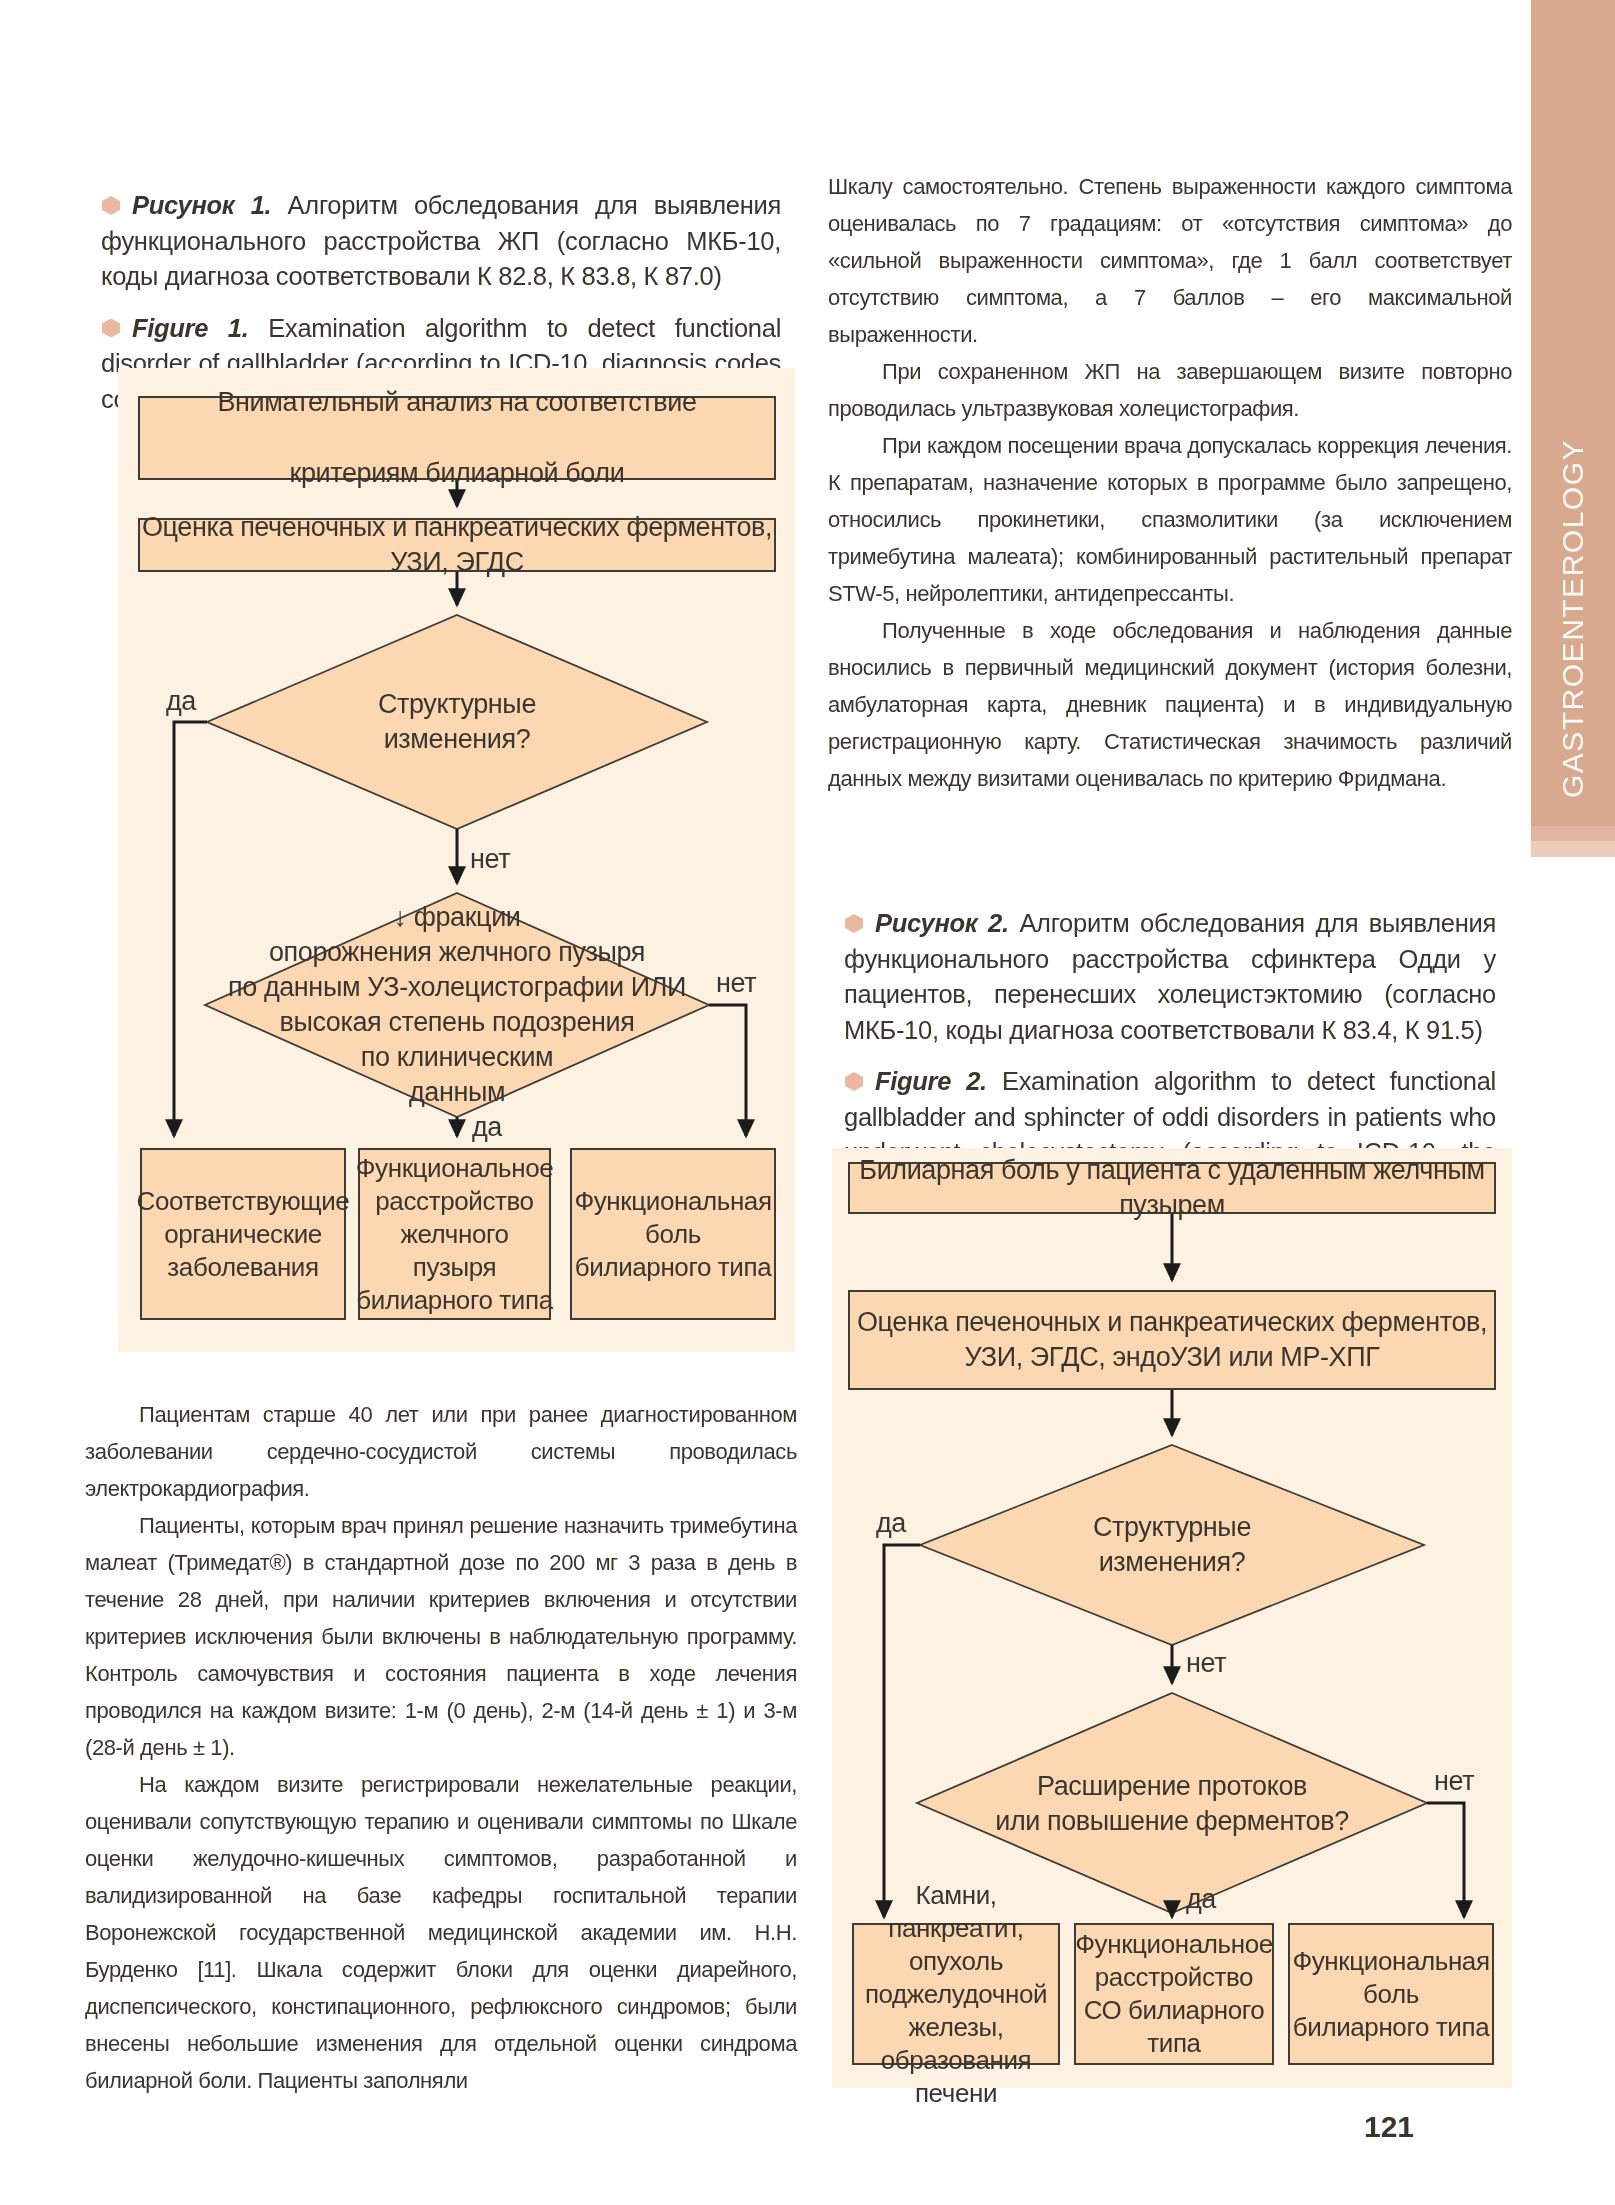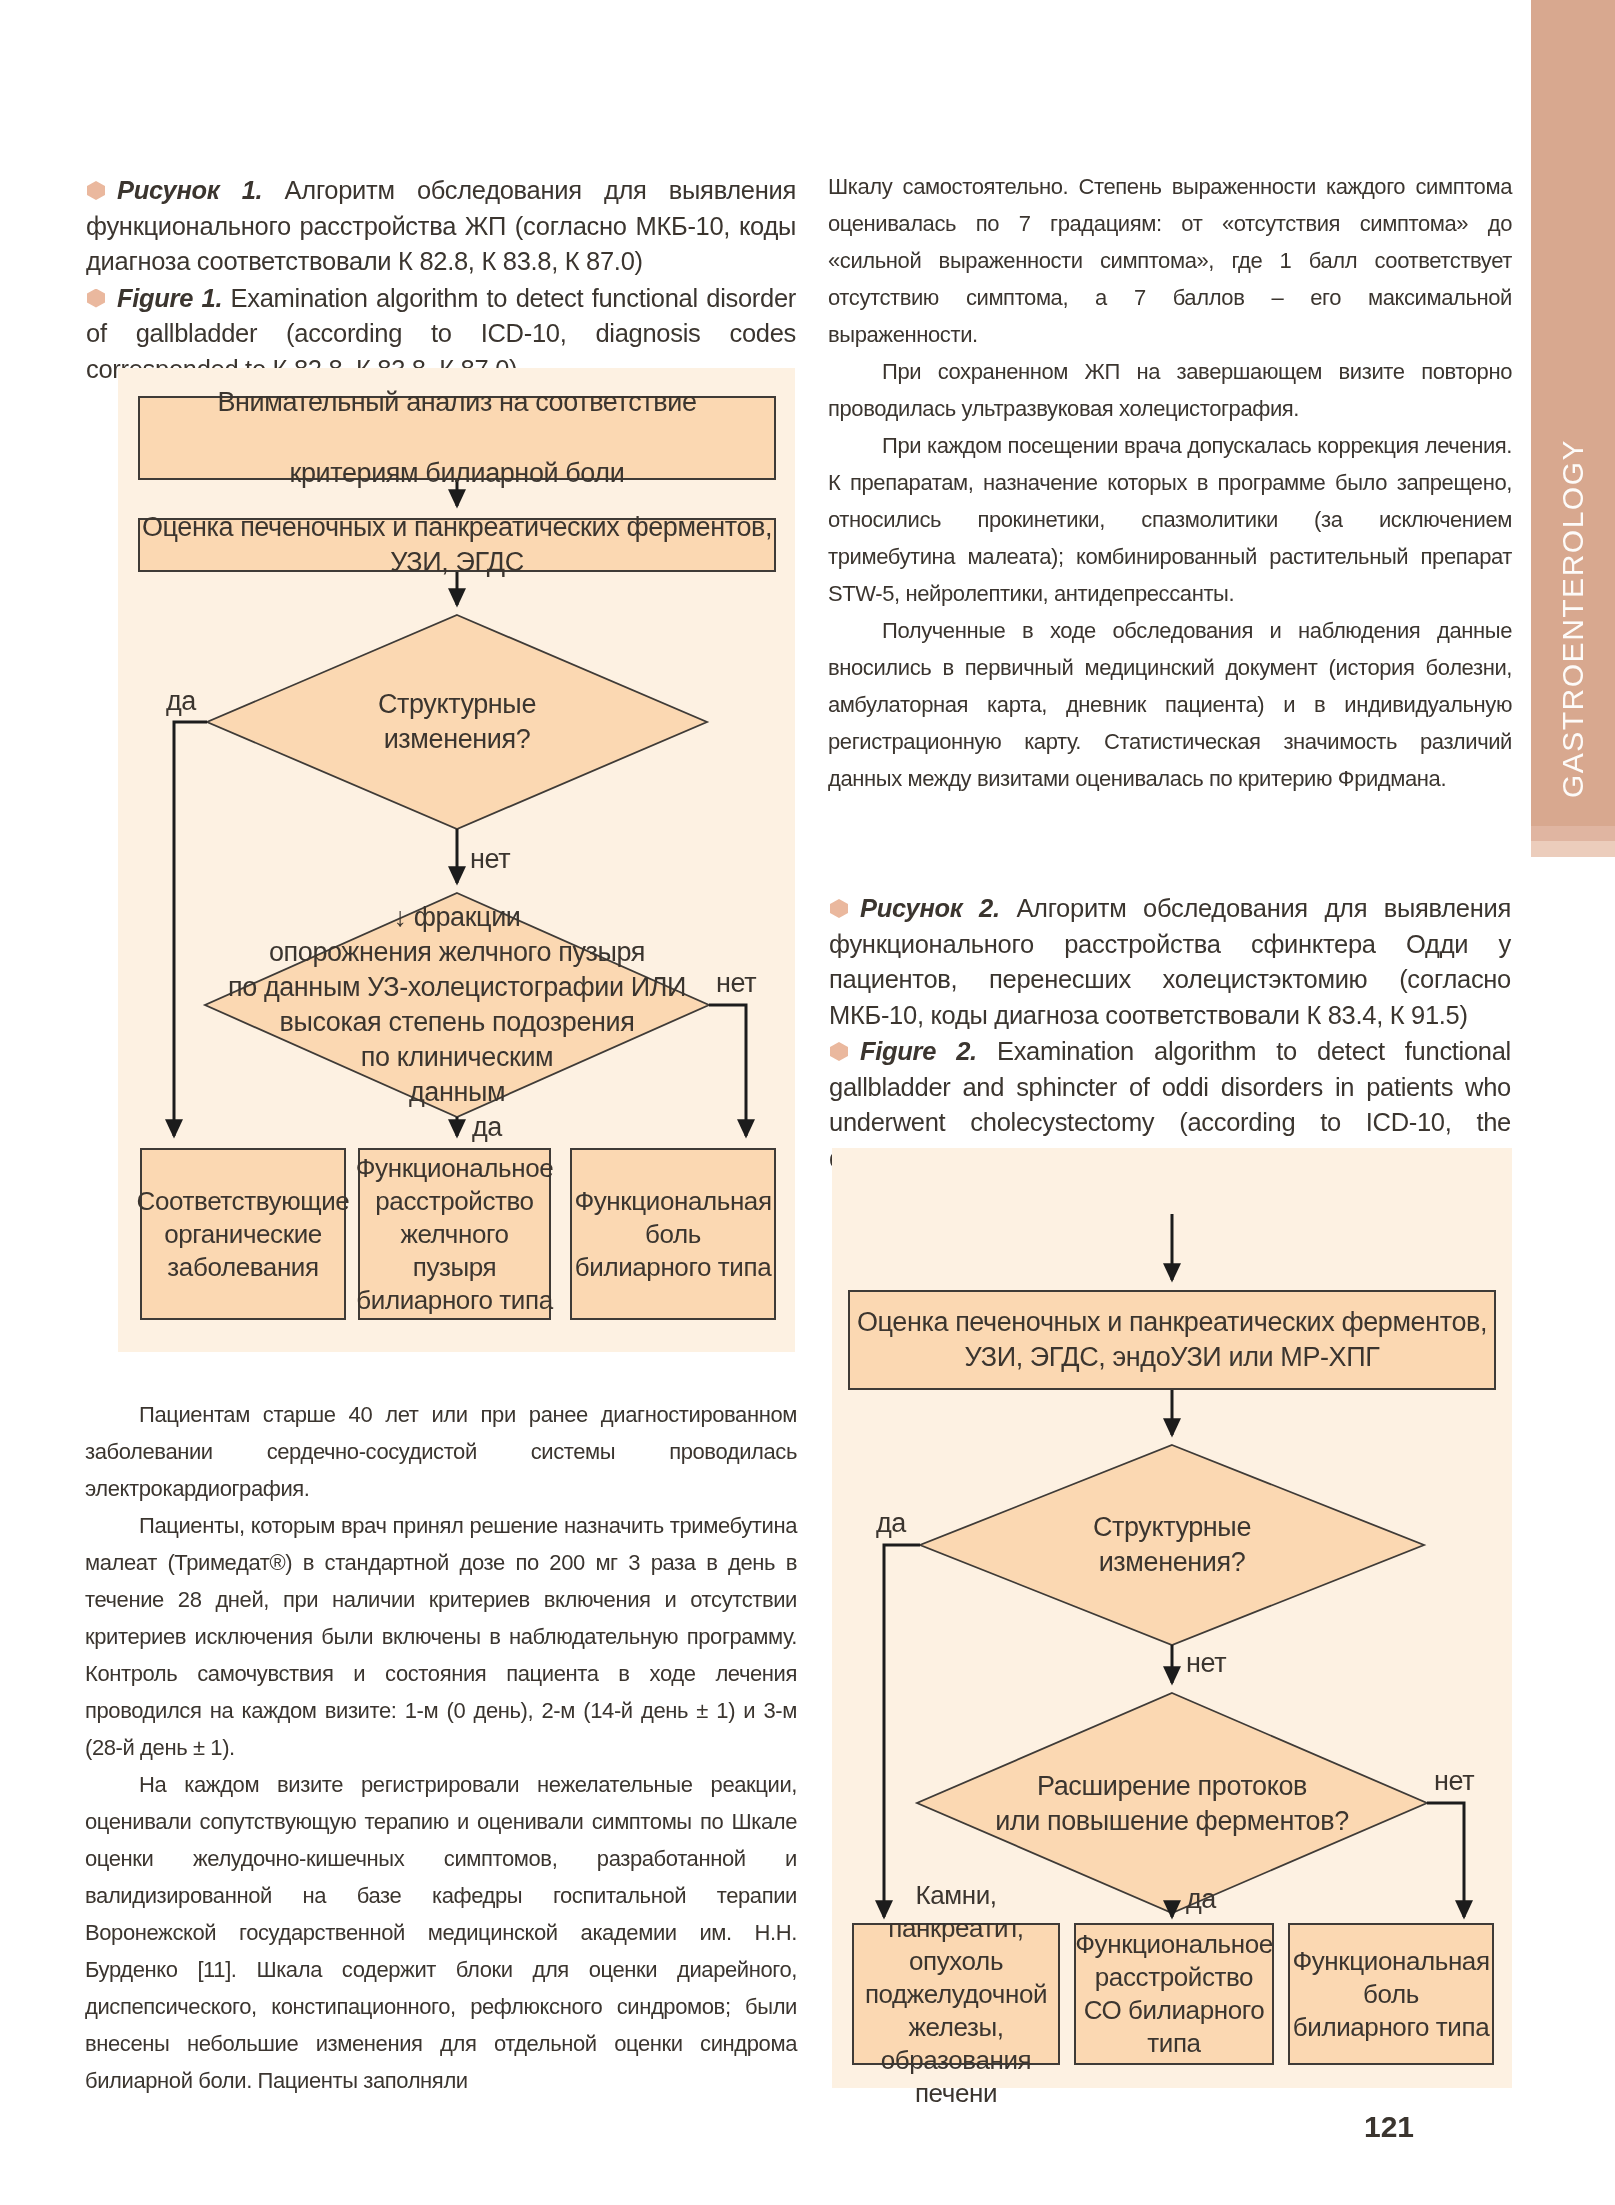--- a/index.html
+++ b/index.html
@@ -13,21 +13,21 @@
   .sidebar{left:1531px;top:0;width:84px;height:826px;background:#d8a88f;}
   .sidebar-fade1{left:1531px;top:826px;width:84px;height:15px;background:#e0b5a1;}
   .sidebar-fade2{left:1531px;top:841px;width:84px;height:16px;background:#eccdbc;}
   .sidebar-label{
     position:absolute;left:25px;bottom:28px;
     writing-mode:vertical-rl;transform:rotate(180deg);
     color:#fdfbf9;font-size:30px;letter-spacing:1.5px;font-weight:400;white-space:nowrap;
   }
   
   .caption{font-size:25.5px;line-height:35.5px;letter-spacing:-0.3px;}
-  .caption p{margin:1px;text-align:justify;}
+  .caption p{margin:16px;text-align:justify;}
   .hex{
     display:inline-block;width:20px;height:19px;background:#eab89e;margin-right:11px;
     clip-path:polygon(50% 0%,95% 26%,95% 74%,50% 100%,5% 74%,5% 26%);
     transform:translateY(1px);
   }
   .cap-label{font-weight:bold;font-style:italic;}
   
   .bodytext{font-size:22px;line-height:37px;letter-spacing:-0.4px;}
   .bodytext p{margin:0;text-align:justify;}
   .bodytext p.ind{text-indent:54px;}
@@ -150,20 +150,23 @@
     <line x1="340" y1="765" x2="340" y2="763" stroke="#1c1c1c" stroke-width="3"></line>
     <line x1="340" y1="765" x2="340" y2="765.5" stroke="none"></line>
     <line x1="340" y1="765" x2="340" y2="763.5" stroke="none"></line>
     <line x1="340" y1="727" x2="340" y2="765" stroke="none"></line>
     <line x1="340" y1="765" x2="340" y2="767" stroke="#1c1c1c" stroke-width="3"></line>
     <line x1="340" y1="765" x2="340" y2="769" stroke="#1c1c1c" stroke-width="3" marker-end="url(#arrow2)"></line>
     <polyline points="88,397 52,397 52,769" fill="none" stroke="#1c1c1c" stroke-width="3" marker-end="url(#arrow2)"></polyline>
     <polyline points="595,655 632,655 632,769" fill="none" stroke="#1c1c1c" stroke-width="3" marker-end="url(#arrow2)"></polyline>
   </svg>
 
+  <div class="fbox" style="left:16px;top:14px;width:648px;height:52px;">
+    <div>Билиарная боль у пациента с удаленным желчным пузырем</div>
+  </div>
 
   <div class="fbox" style="left:16px;top:142px;width:648px;height:100px;">
     <div>Оценка печеночных и панкреатических ферментов,</div>
     <div>УЗИ, ЭГДС, эндоУЗИ или МР-ХПГ</div>
   </div>
 
   <div class="dtext" style="left:140px;top:360px;width:400px;height:74px;">
     <div>Структурные</div>
     <div>изменения?</div>
   </div>

